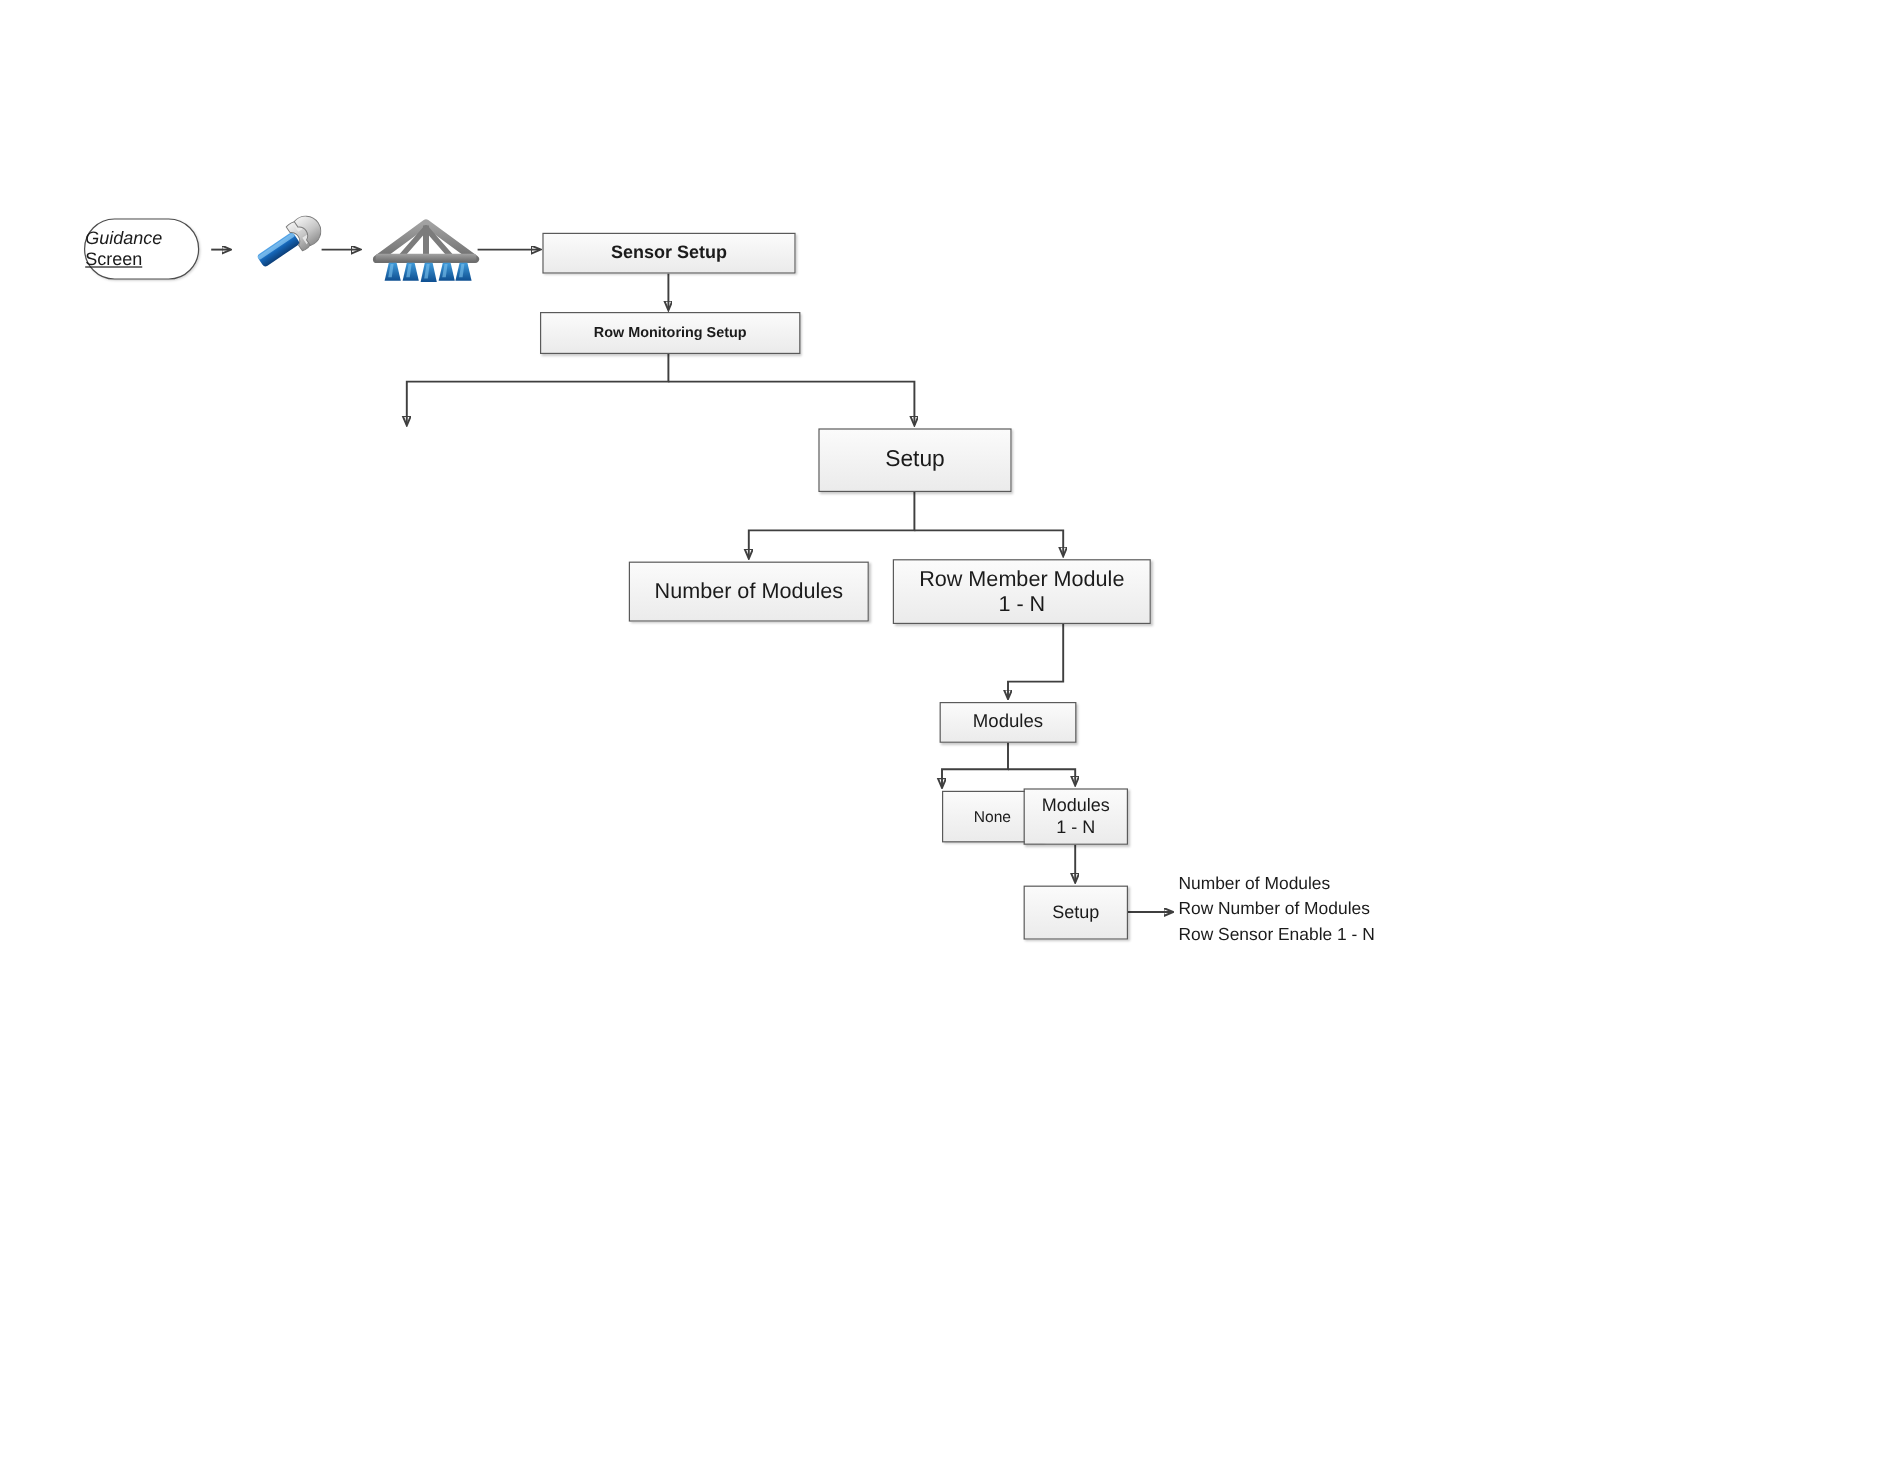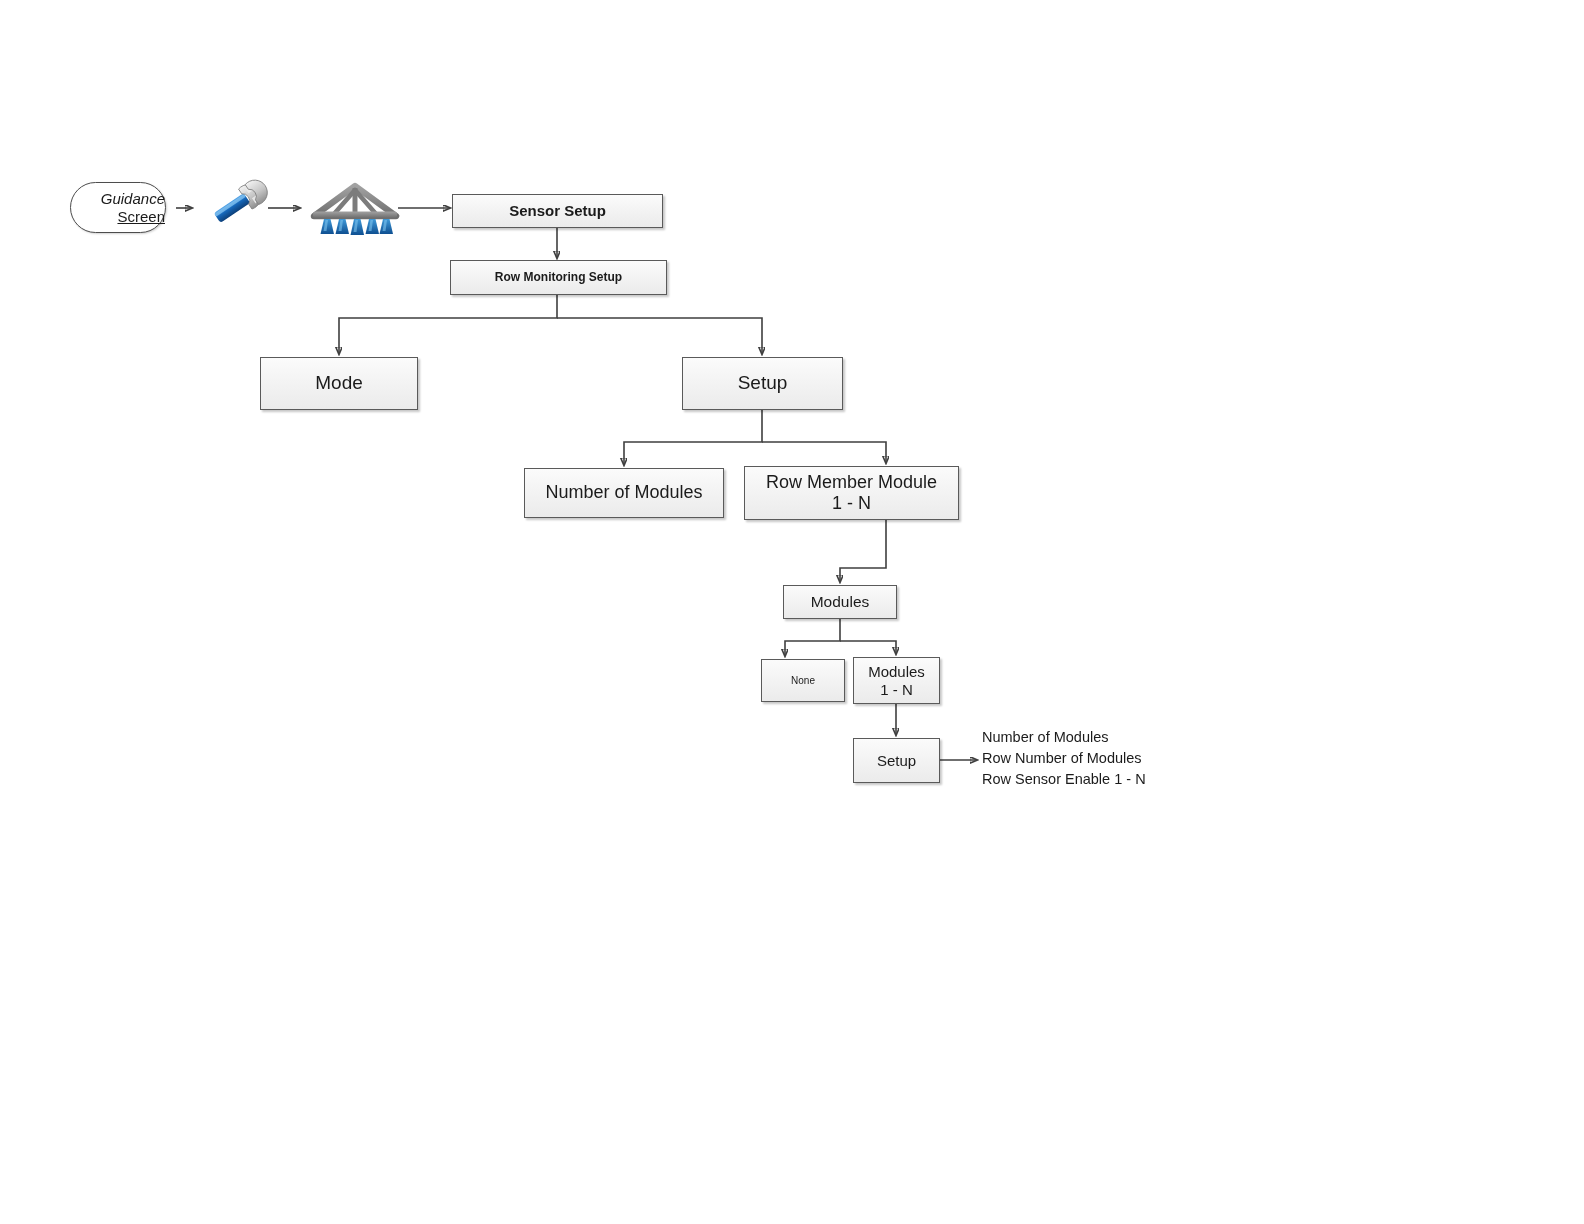--- a/index.html
+++ b/index.html
@@ -40,21 +40,21 @@
   .node.bold { font-weight: bold; }
 
   .terminator {
     position: absolute;
     box-sizing: border-box;
     background: #ffffff;
     border: 1.5px solid #4d4d4d;
     border-radius: 26px;
     display: flex;
     flex-direction: column;
-    align-items: flex-end;
+    align-items: flex-start;
     justify-content: center;
     text-align: center;
     line-height: 1.15;
     box-shadow: 1px 1px 2px rgba(0,0,0,0.18);
   }
   .terminator .l1 {
     font-style: italic;
     font-size: 15px;
     color: #1b1b1b;
   }
@@ -197,42 +197,39 @@
   </div>
 
   <div class="node bold" style="left:452px; top:194px; width:211px; height:34px; font-size:15px;">
     <span class="txt">Sensor Setup</span>
   </div>
 
   <div class="node bold" style="left:450px; top:260px; width:217px; height:35px; font-size:12px;">
     <span class="txt">Row Monitoring Setup</span>
   </div>
 
-  <div class="node" style="left:260px; top:357px; width:158px; height:53px; font-size:19px;">
-    <span class="txt">Mode</span>
-  </div>
 
   <div class="node" style="left:682px; top:357px; width:161px; height:53px; font-size:19px;">
     <span class="txt">Setup</span>
   </div>
 
   <div class="node" style="left:524px; top:468px; width:200px; height:50px; font-size:18px;">
     <span class="txt">Number of Modules</span>
   </div>
 
   <div class="node" style="left:744px; top:466px; width:215px; height:54px; font-size:18px;">
     <span class="txt">Row Member Module
 1 - N</span>
   </div>
 
   <div class="node" style="left:783px; top:585px; width:114px; height:34px; font-size:15.5px;">
     <span class="txt">Modules</span>
   </div>
 
-  <div class="node" style="left:761px; top:659px; width:84px; height:43px; font-size:10px;">
+  <div class="node" style="left:785px; top:659px; width:84px; height:43px; font-size:13px;">
     <span class="txt">None</span>
   </div>
 
   <div class="node" style="left:853px; top:657px; width:87px; height:47px; font-size:15px;">
     <span class="txt">Modules
 1 - N</span>
   </div>
 
   <div class="node" style="left:853px; top:738px; width:87px; height:45px; font-size:15px;">
     <span class="txt">Setup</span>

